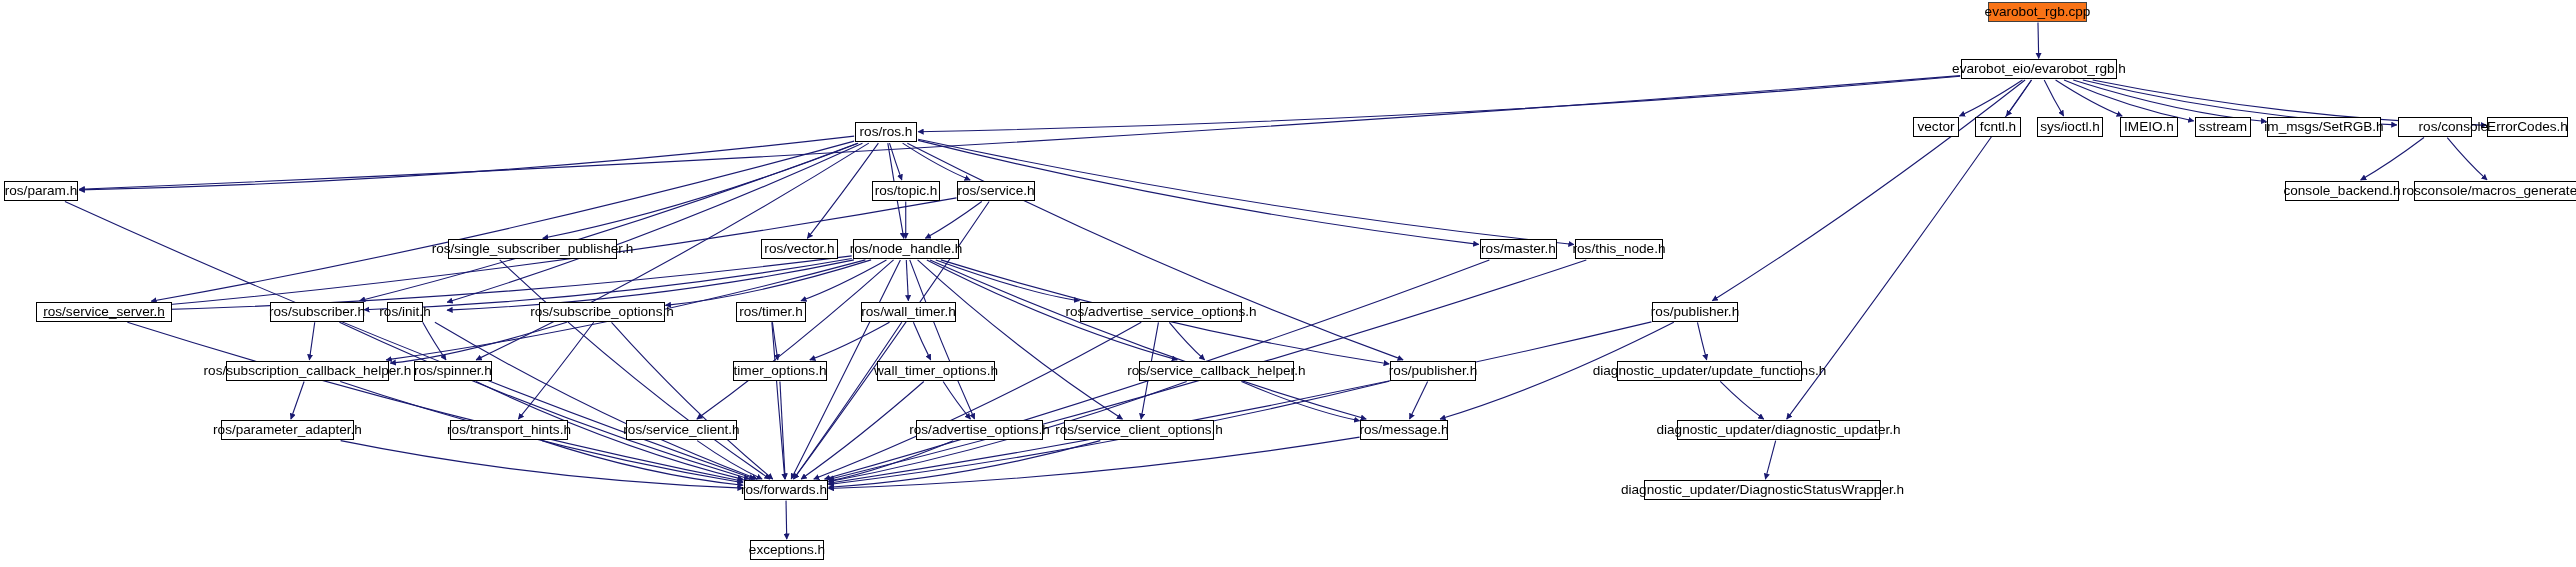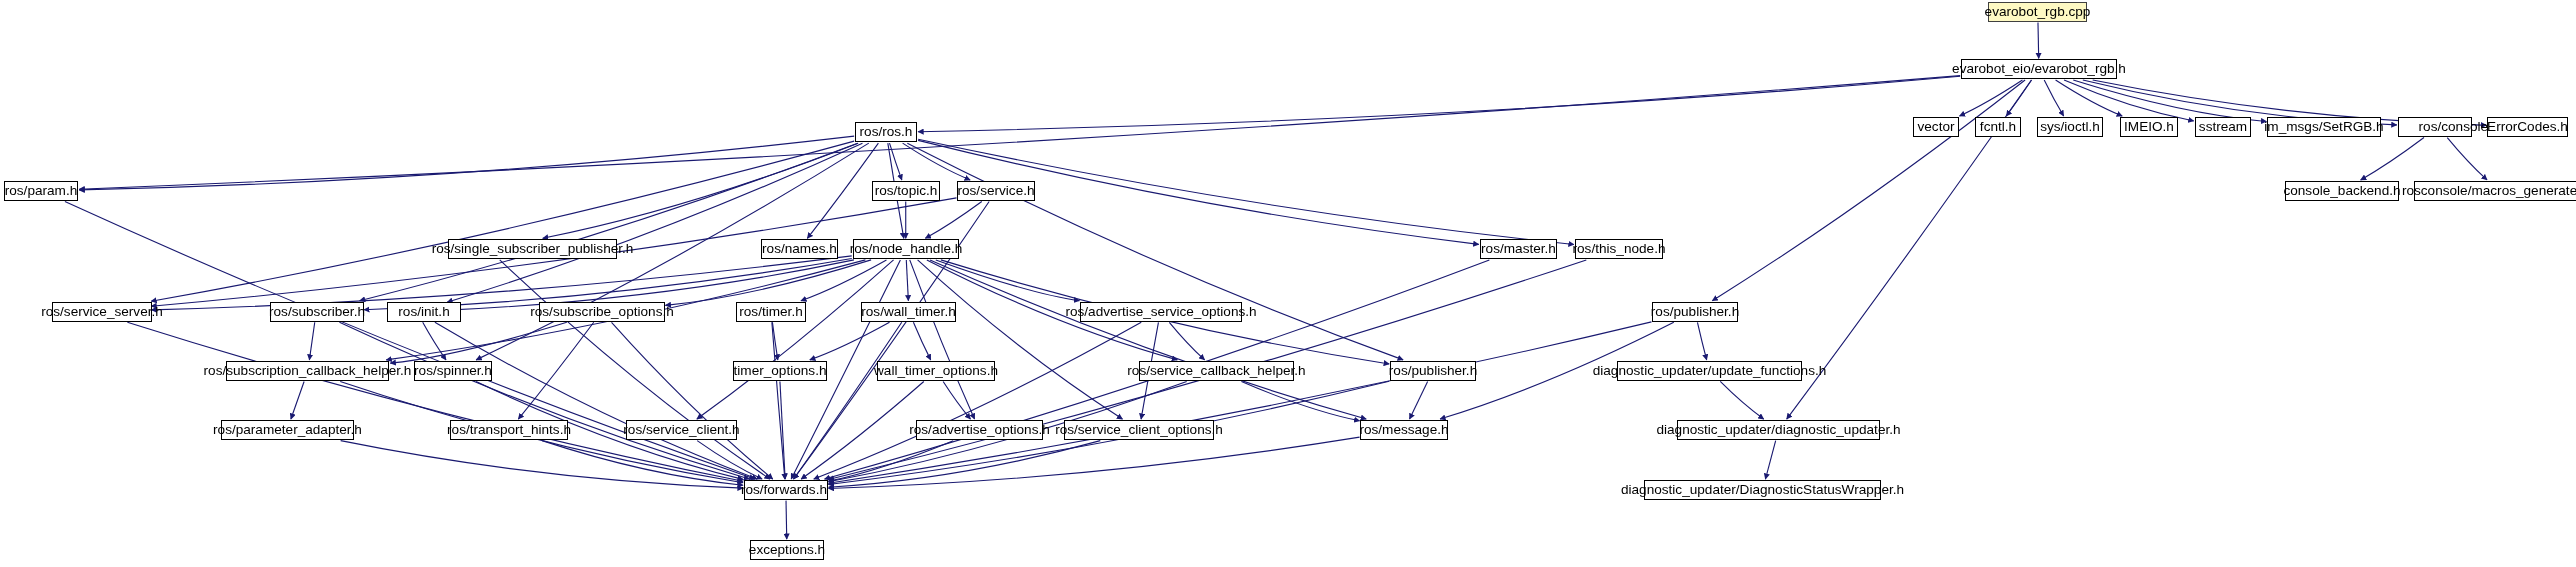--- a/index.html
+++ b/index.html
@@ -33,21 +33,21 @@
     font-size: 13.6px;
     line-height: 1;
     display: flex;
     align-items: center;
     justify-content: center;
     white-space: nowrap;
     letter-spacing: 0px;
     z-index: 5;
   }
   .gnode.root {
-    background: #fef9c3;
+    background: #f97316;
     border: 1.6px solid #404040;
   }
   .gnode.thick {
     border: 1.6px solid #000000;
   }
 </style>
 </head>
 <body>
 
 <div id="graph-root">
@@ -195,38 +195,38 @@
       <div class="gnode thick" style="left: 957px; top: 181px; width: 78px; height: 20px;">
         <span>ros/service.h</span>
       </div>
       <div class="gnode thick" style="left: 4px; top: 181px; width: 74px; height: 20px;">
         <span>ros/param.h</span>
       </div>
       <div class="gnode" style="left: 404px; top: 239px; width: 169px; height: 20px; margin-left: 44px;">
         <span>ros/single_subscriber_publisher.h</span>
       </div>
       <div class="gnode thick" style="left: 761px; top: 239px; width: 77px; height: 20px;">
-        <span>ros/names.h</span>
+        <span>ros/vector.h</span>
       </div>
       <div class="gnode thick" style="left: 853px; top: 239px; width: 106px; height: 20px;">
         <span>ros/node_handle.h</span>
       </div>
       <div class="gnode thick" style="left: 1480px; top: 239px; width: 77px; height: 20px;">
         <span>ros/master.h</span>
       </div>
       <div class="gnode thick" style="left: 1575px; top: 239px; width: 88px; height: 20px;">
         <span>ros/this_node.h</span>
       </div>
-      <div class="gnode thick" style="left: 52px; top: 302px; width: 100px; height: 20px;">
+      <div class="gnode thick" style="left: 36px; top: 302px; width: 136px; height: 20px; text-decoration: underline;">
         <span>ros/service_server.h</span>
       </div>
       <div class="gnode thick" style="left: 270px; top: 302px; width: 94px; height: 20px;">
         <span>ros/subscriber.h</span>
       </div>
-      <div class="gnode thick" style="left: 387px; top: 302px; width: 74px; height: 20px;">
+      <div class="gnode thick" style="left: 387px; top: 302px; width: 36px; height: 20px;">
         <span>ros/init.h</span>
       </div>
       <div class="gnode thick" style="left: 539px; top: 302px; width: 126px; height: 20px;">
         <span>ros/subscribe_options.h</span>
       </div>
       <div class="gnode thick" style="left: 736px; top: 302px; width: 70px; height: 20px;">
         <span>ros/timer.h</span>
       </div>
       <div class="gnode thick" style="left: 861px; top: 302px; width: 95px; height: 20px;">
         <span>ros/wall_timer.h</span>

